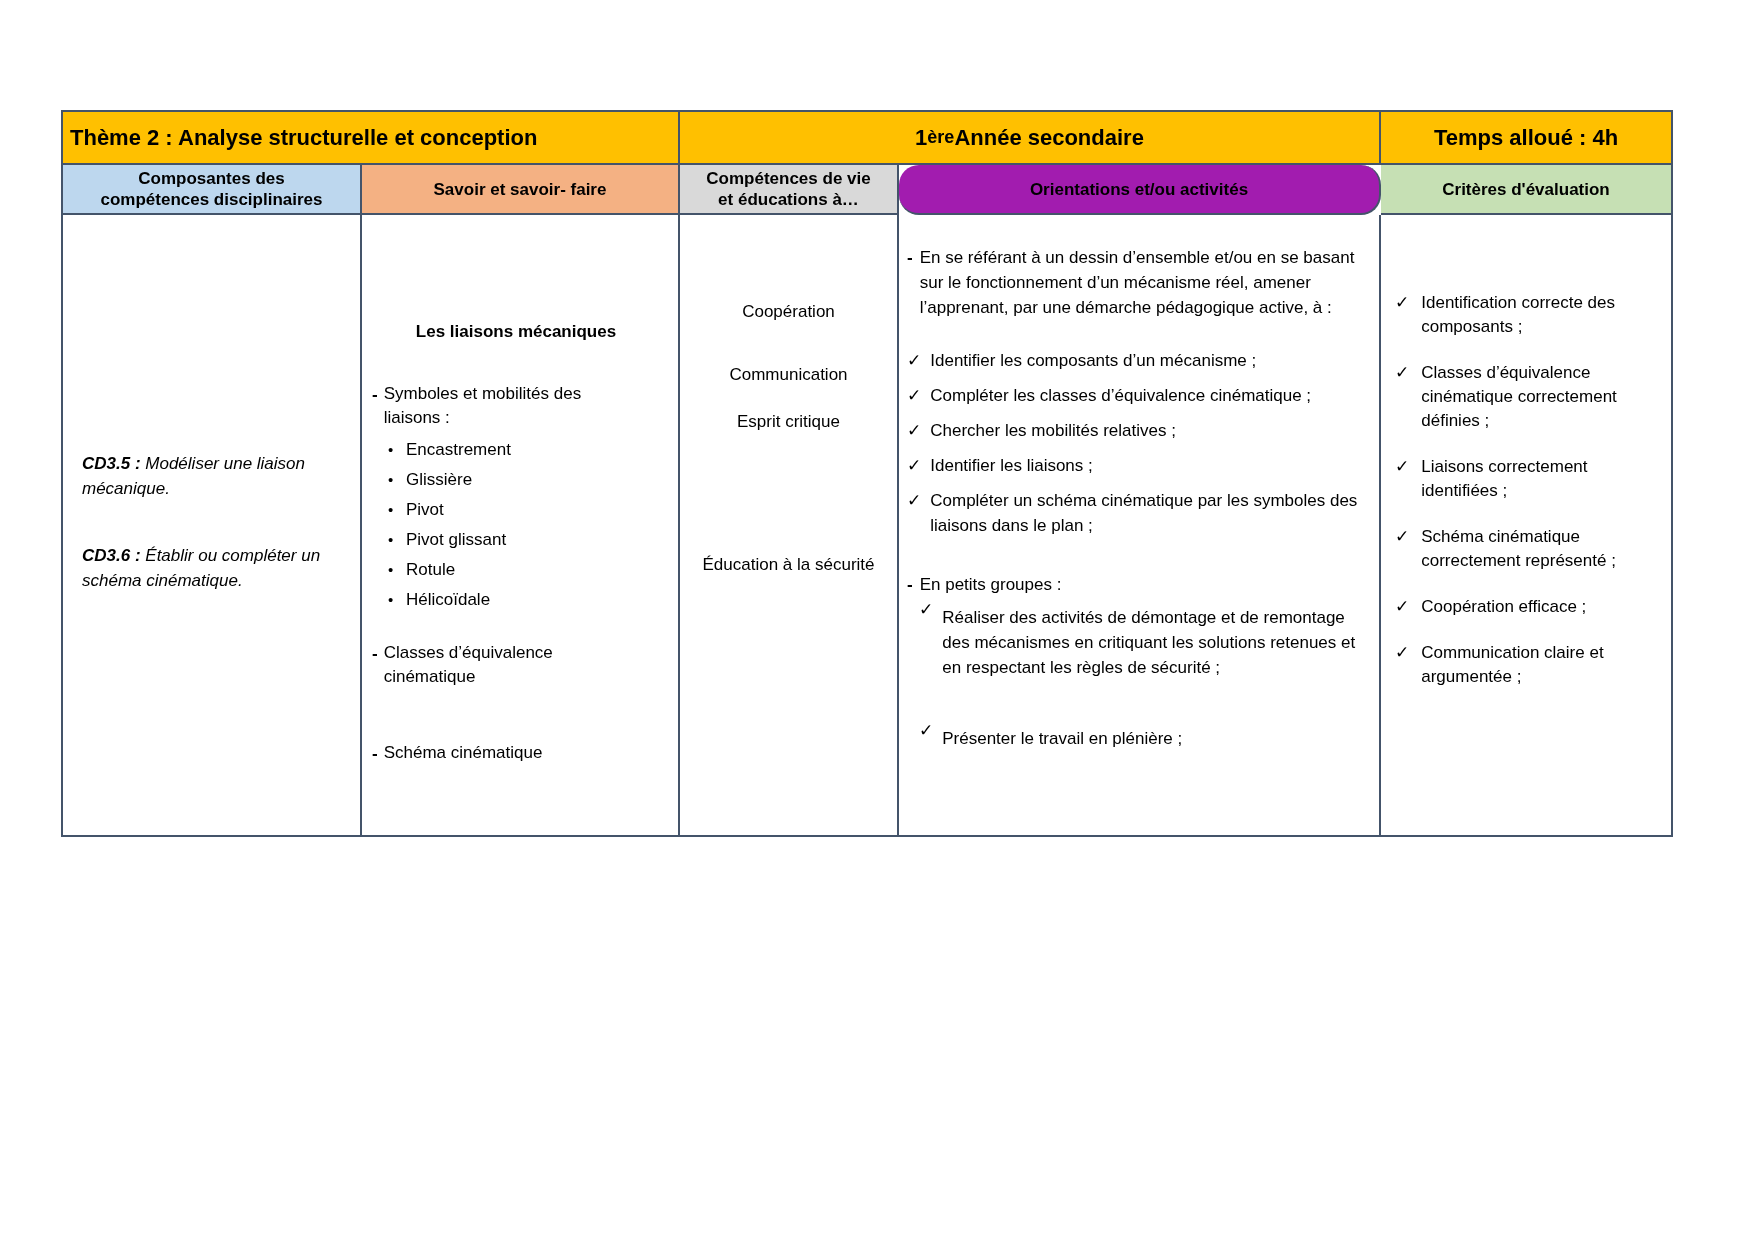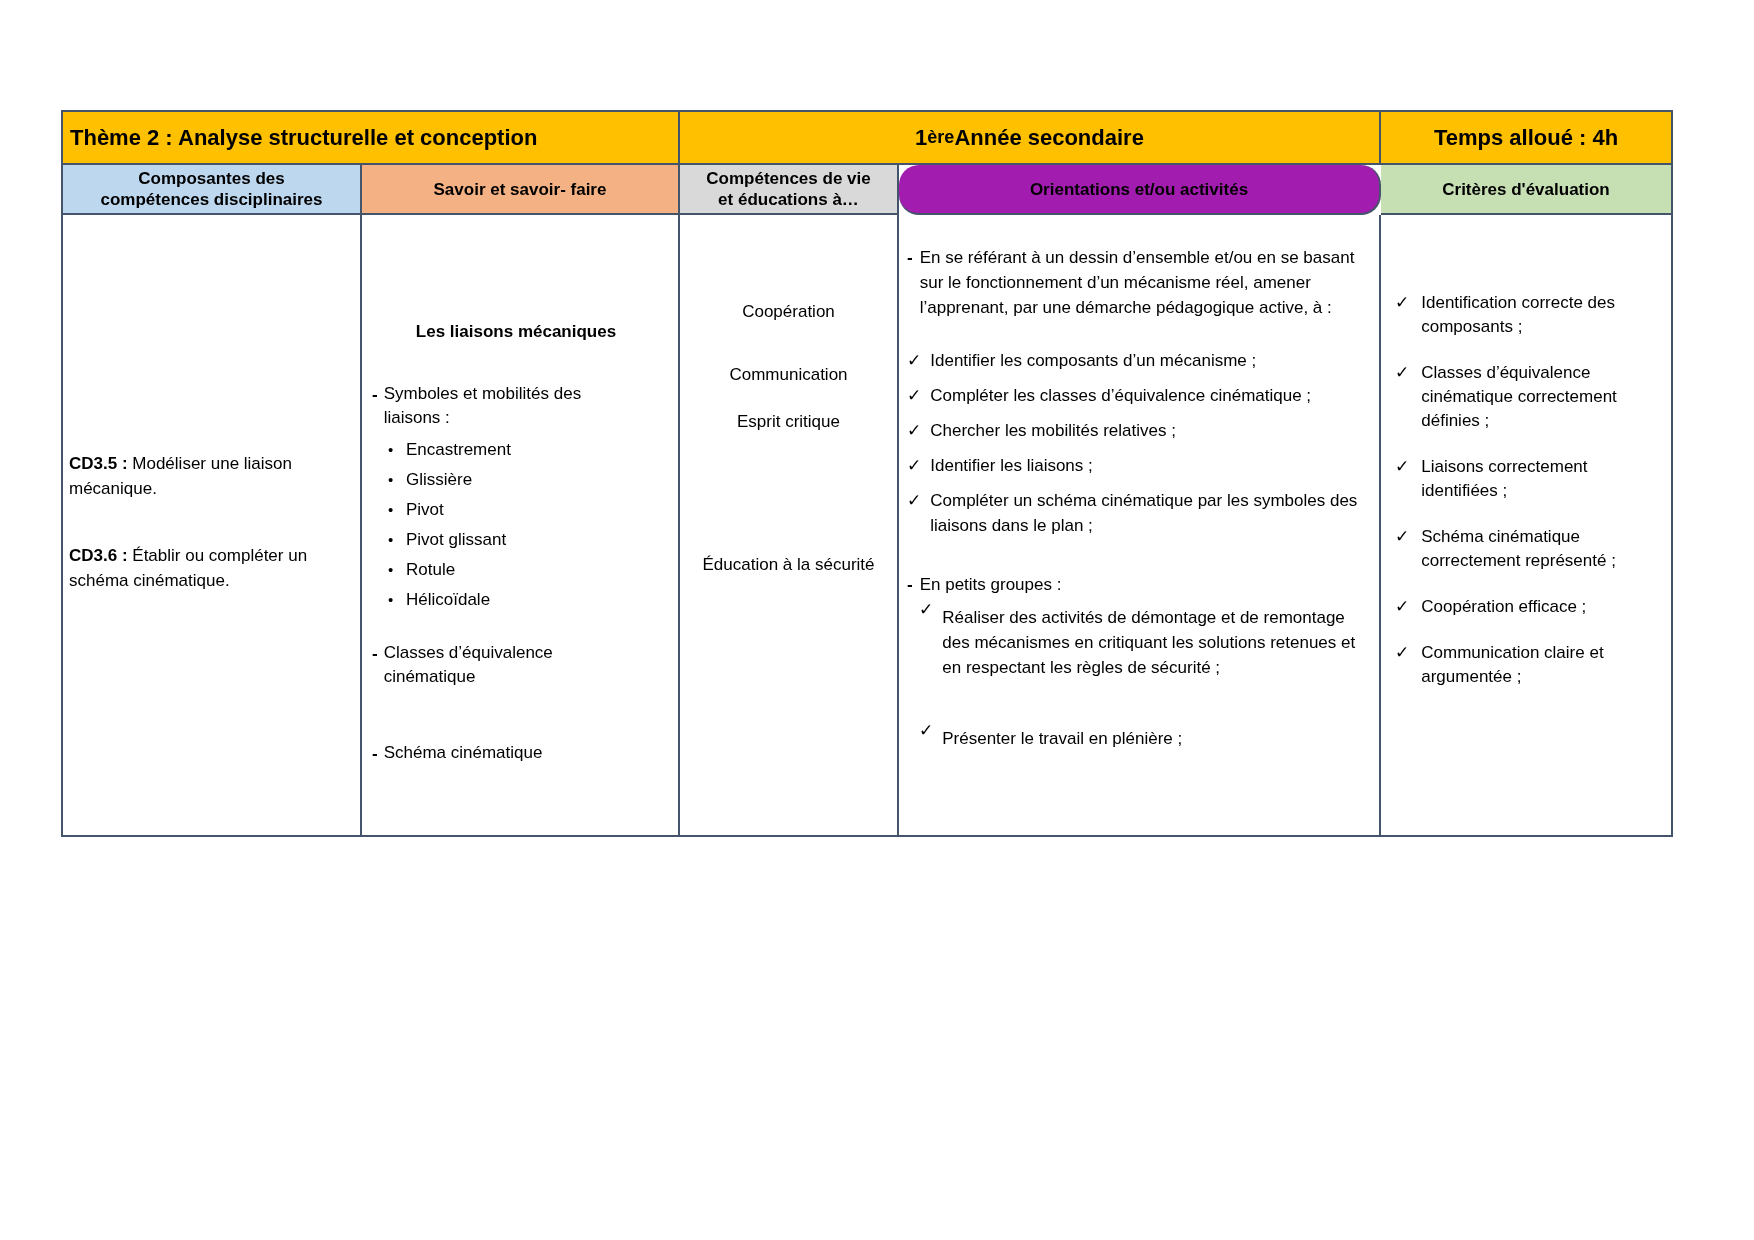--- a/index.html
+++ b/index.html
@@ -34,21 +34,21 @@
   .hdr{display:flex;flex-direction:column;align-items:center;justify-content:center;
        font-weight:bold;font-size:17px;line-height:21px;text-align:center;}
   .h1{background:#BDD7EE;}
   .h2{background:#F4B183;}
   .h3{background:#D9D9D9;}
   .h4{background:#a21caf;border-radius:20px;}
   .h5{background:#C6E0B4;}
   
   .bd{background:#ffffff;font-size:17px;line-height:25px;}
   
-  .bd-comp{padding:236px 4px 0 6px;}
+  .bd-comp{padding:236px 4px 0 19px;font-style:italic;}
   .cd-block{margin-bottom:42px;}
   .cd-code{font-weight:bold;}
   
   .bd-savoir{padding:104px 12px 0 10px;}
   .savoir-title{font-weight:bold;text-align:center;margin:0 6px 38px 0;}
   .dash-item{display:flex;}
   .dash{font-weight:bold;margin-right:6px;}
   .dash-text{max-width:205px;line-height:24px;}
   .bullets{list-style:none;margin:8px 0 0 0;padding:0 0 0 34px;}
   .bullets li{position:relative;margin-bottom:7px;line-height:23px;}

